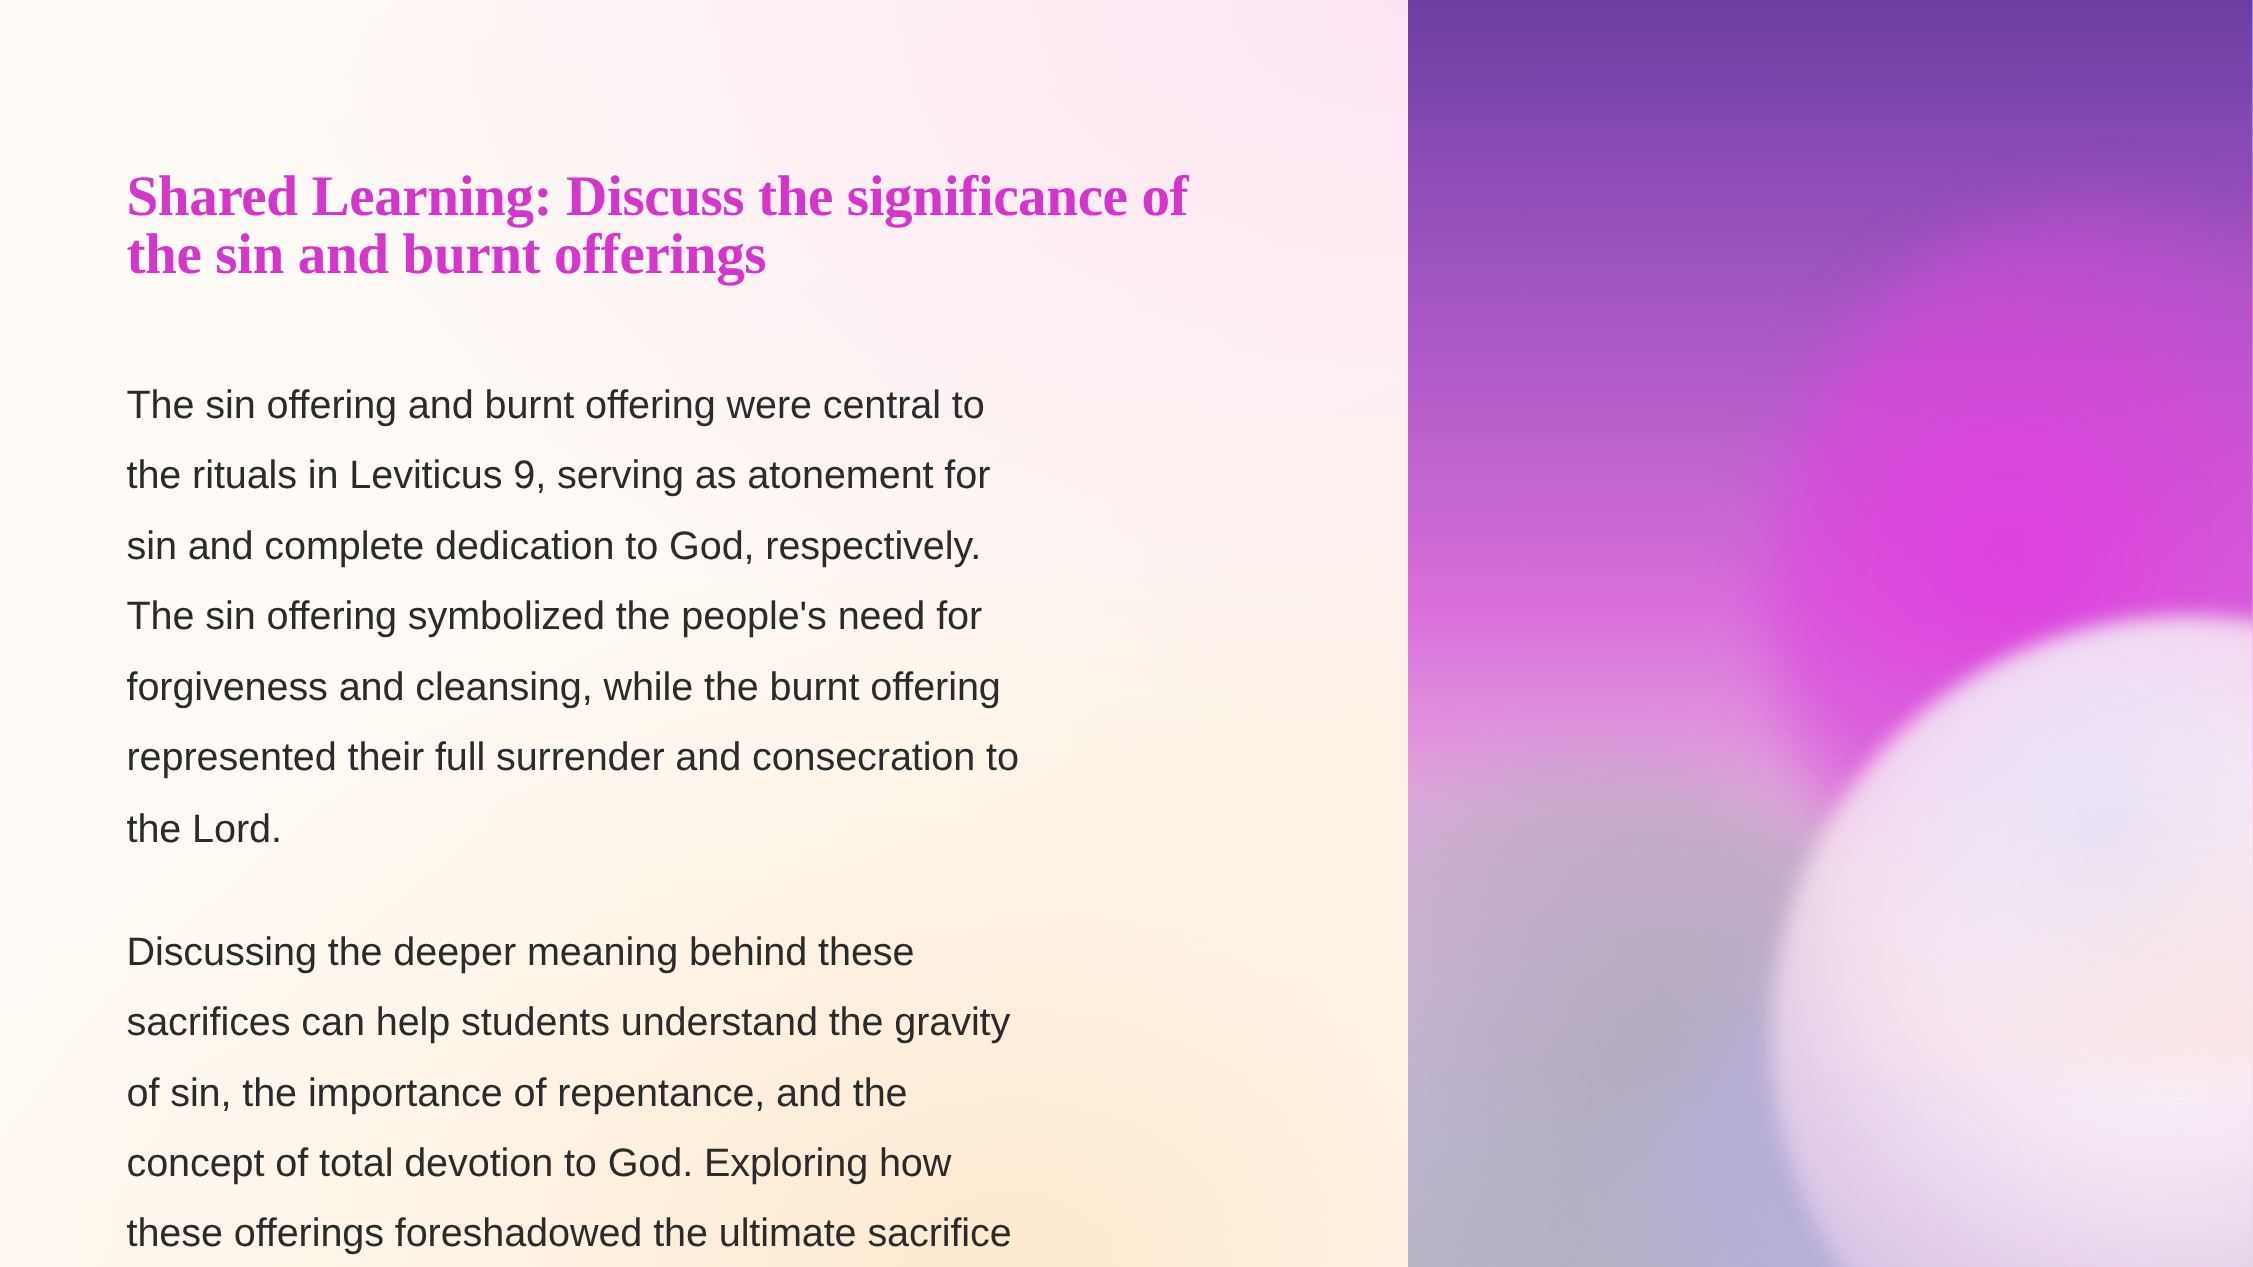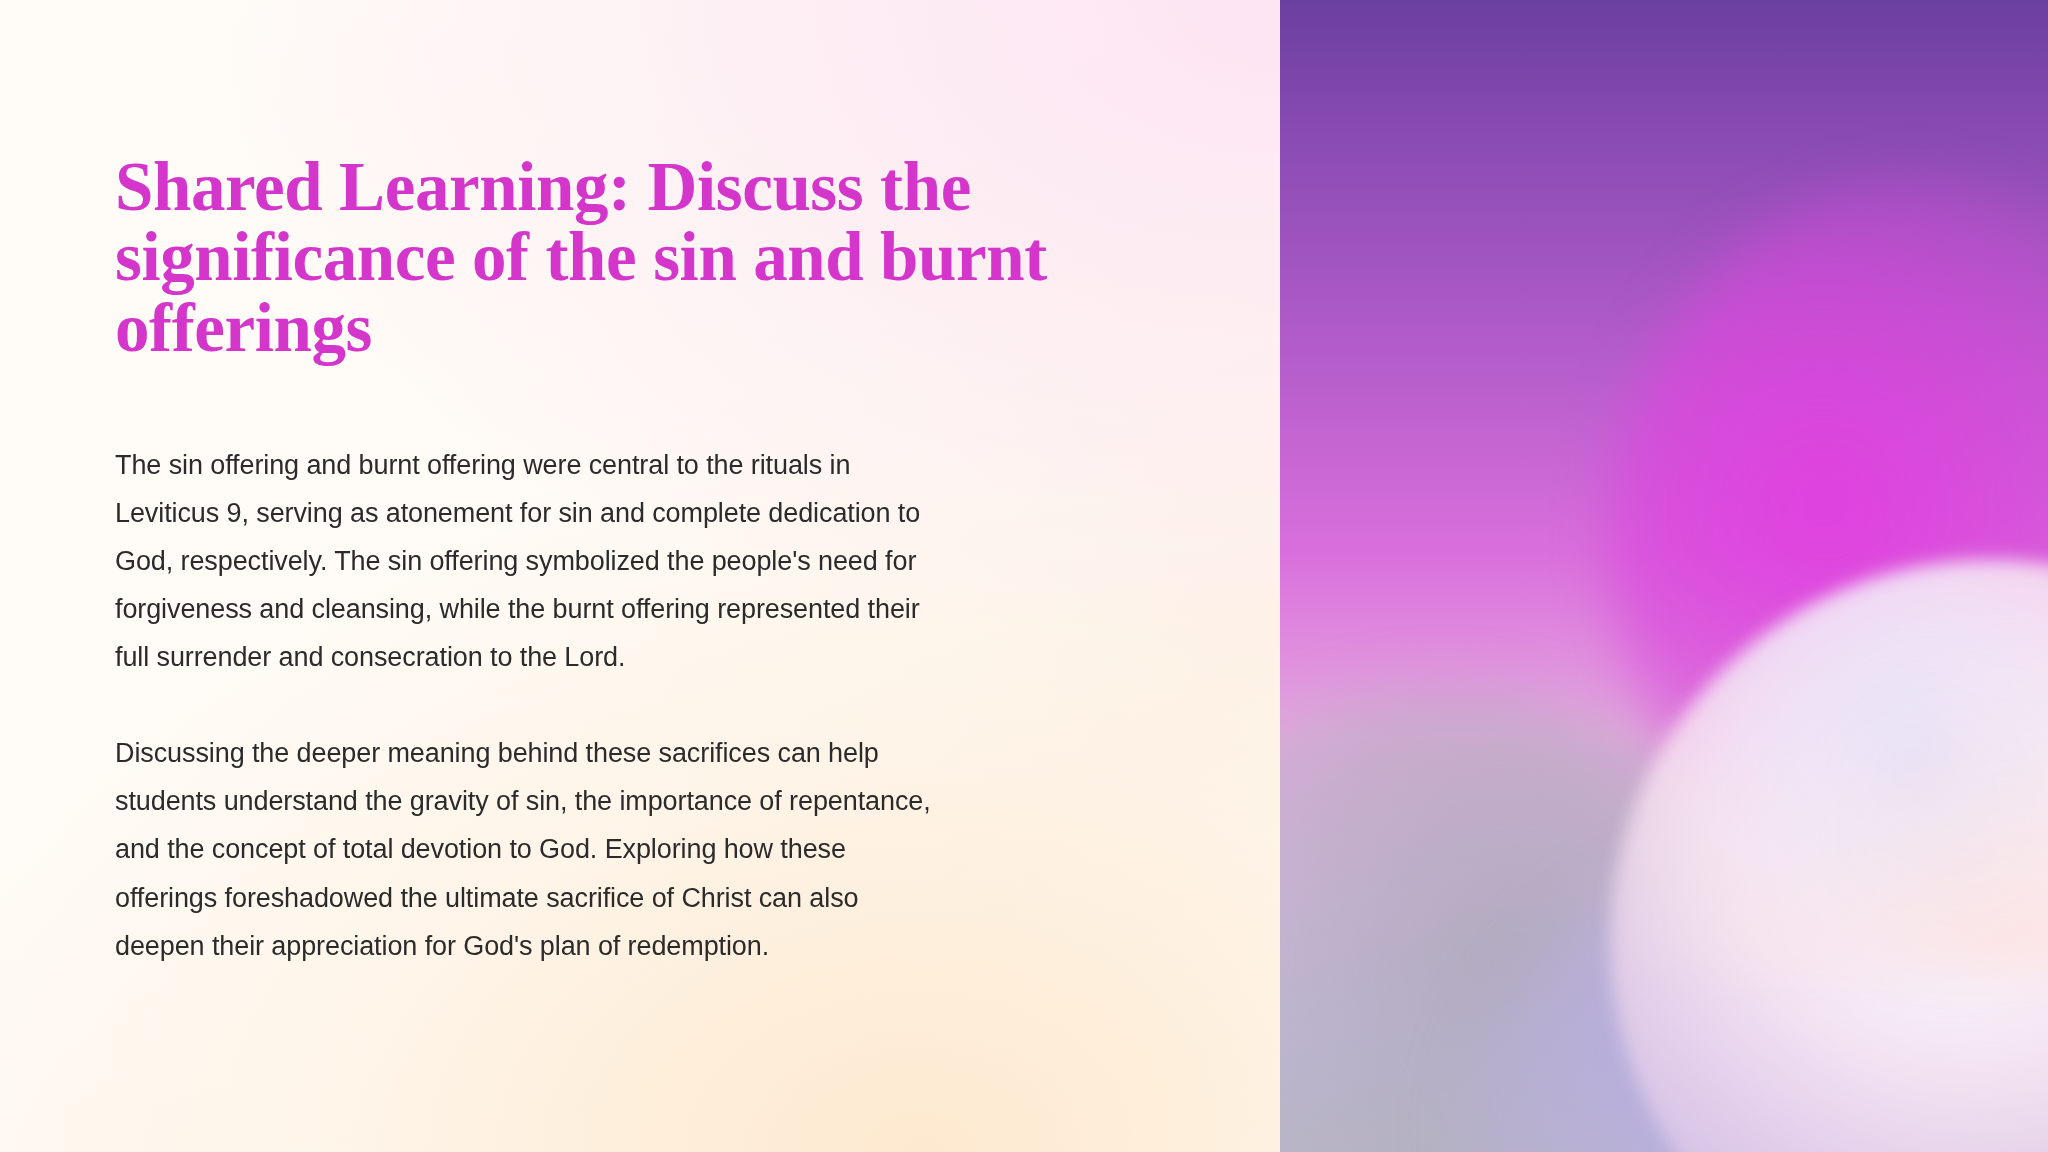--- a/index.html
+++ b/index.html
@@ -51,35 +51,35 @@
     z-index: 2;
     padding: 0 0 0 115px;
   }
 
   .slide-title {
     margin: 0;
     padding-top: 152px;
     width: 1000px;
     font-family: "Liberation Serif", "DejaVu Serif", serif;
     font-weight: 700;
-    font-size: 69px;
+    font-size: 52px;
     line-height: 1.02;
     letter-spacing: -0.4px;
     color: #d436cb;
   }
 
   .body-block {
     margin-top: 78px;
     width: 830px;
   }
 
   .body-paragraph {
     margin: 0 0 48px 0;
     font-family: "Liberation Sans", sans-serif;
-    font-size: 27px;
+    font-size: 36px;
     line-height: 1.78;
     letter-spacing: -0.1px;
     color: #2b2b2b;
     font-weight: 400;
   }
 
   .body-paragraph:last-child {
     margin-bottom: 0;
   }
 

